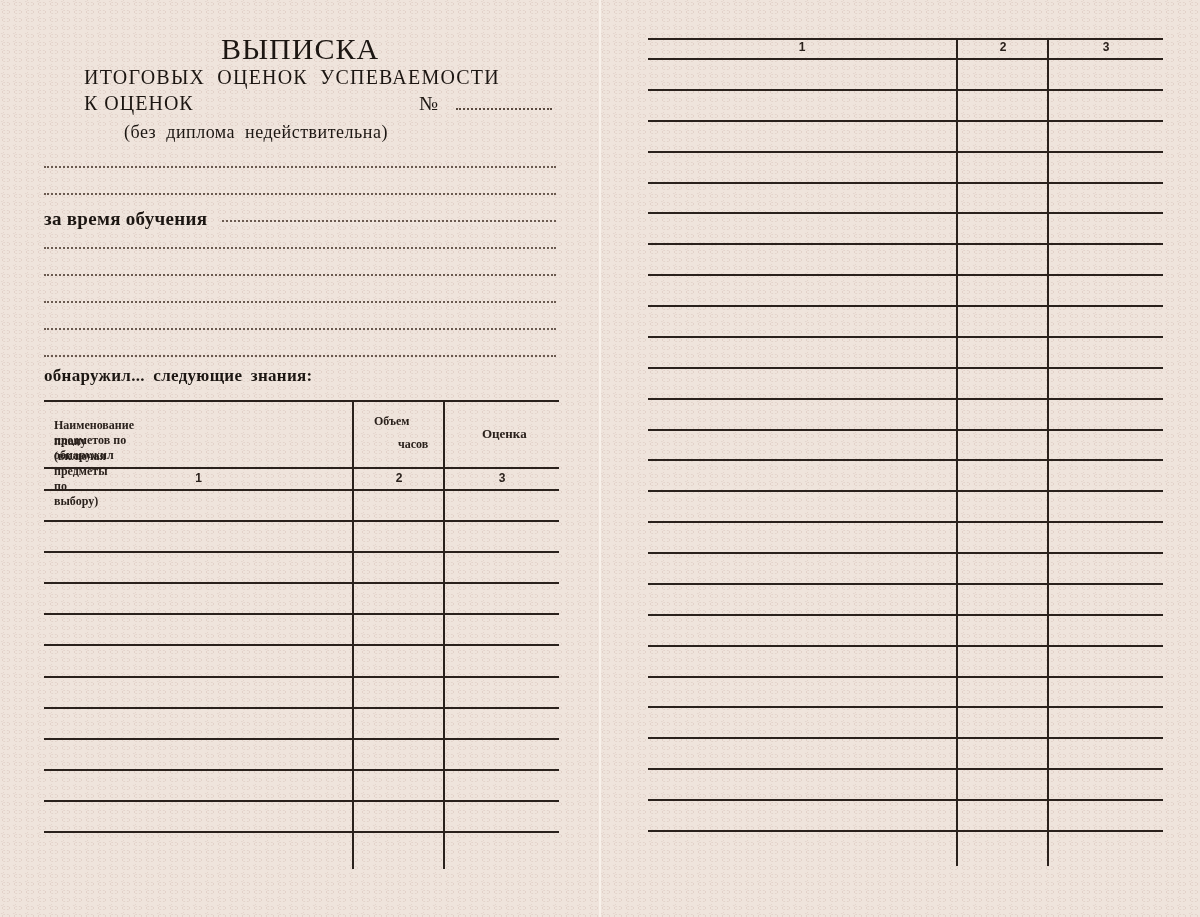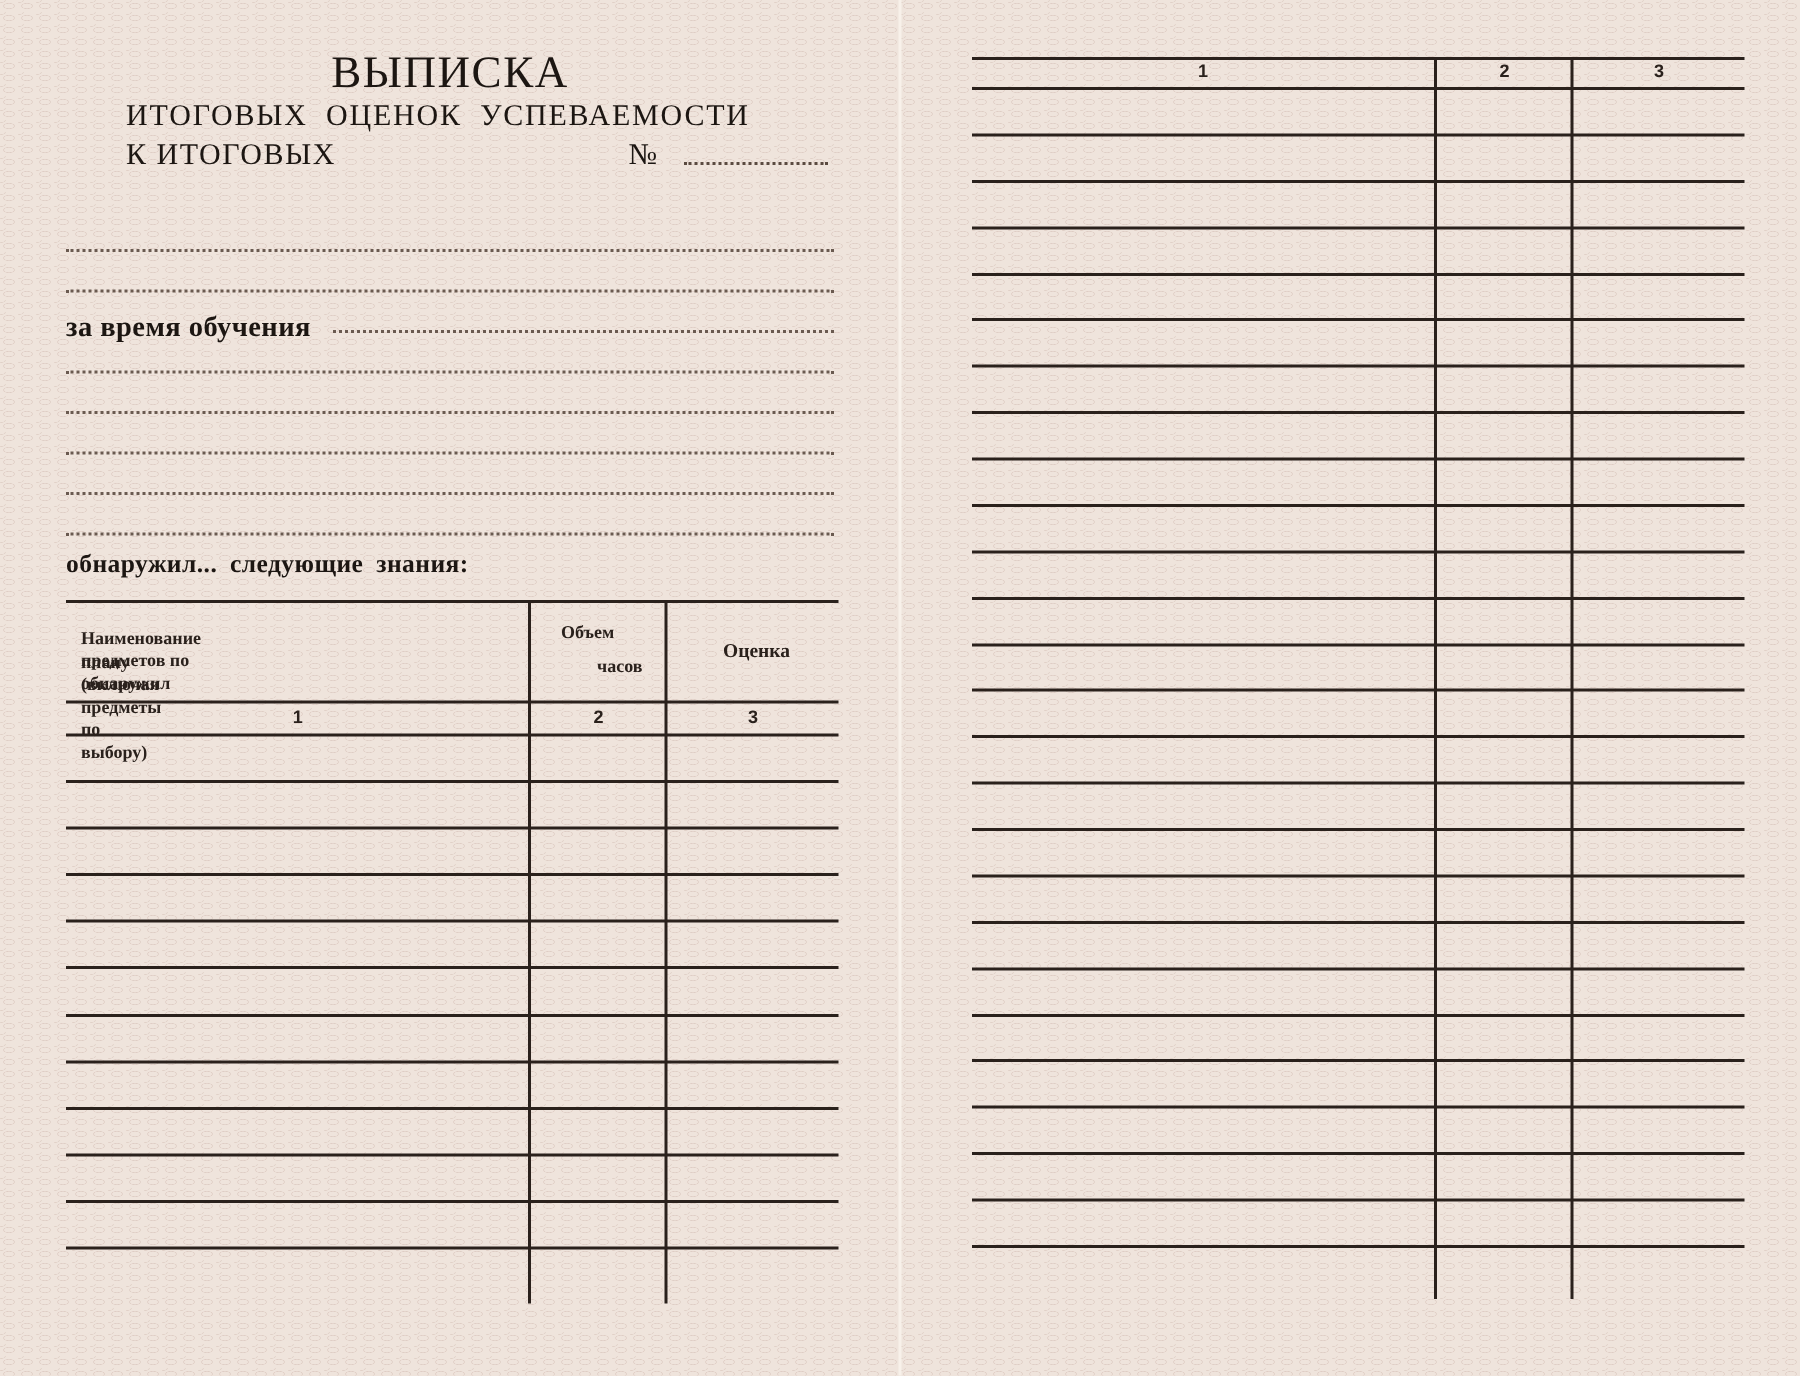--- a/index.html
+++ b/index.html
@@ -39,24 +39,25 @@
 </style>
 </head>
 <body>
 
 <div class="seam"></div>
 
 <div class="page page-left">
   <div class="title">ВЫПИСКА</div>
   <div class="subtitle">ИТОГОВЫХ ОЦЕНОК УСПЕВАЕМОСТИ</div>
   <div class="diploma-line">
-    <span>К ИТОГОВЫХ</span>
+    <span>К ОЦЕНОК</span>
     <span class="num-label">№</span>
     <span class="num-dots"></span>
   </div>
+  <div class="note">(без диплома недействительна)</div>
 
   <div class="dotline" style="top:166px"></div>
   <div class="dotline" style="top:193px"></div>
   <div class="label-line" style="top:208px">за время обучения</div>
   <div class="dotline" style="top:220px; left:222px; width:334px"></div>
   <div class="dotline" style="top:247px"></div>
   <div class="dotline" style="top:274px"></div>
   <div class="dotline" style="top:301px"></div>
   <div class="dotline" style="top:328px"></div>
   <div class="dotline" style="top:355px"></div>

